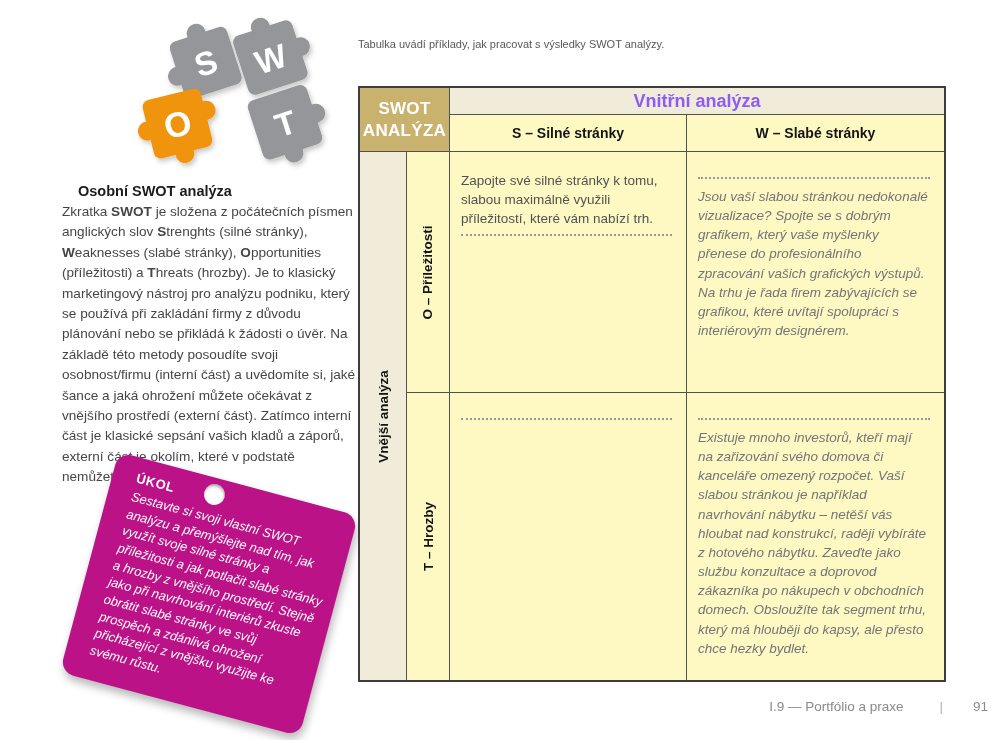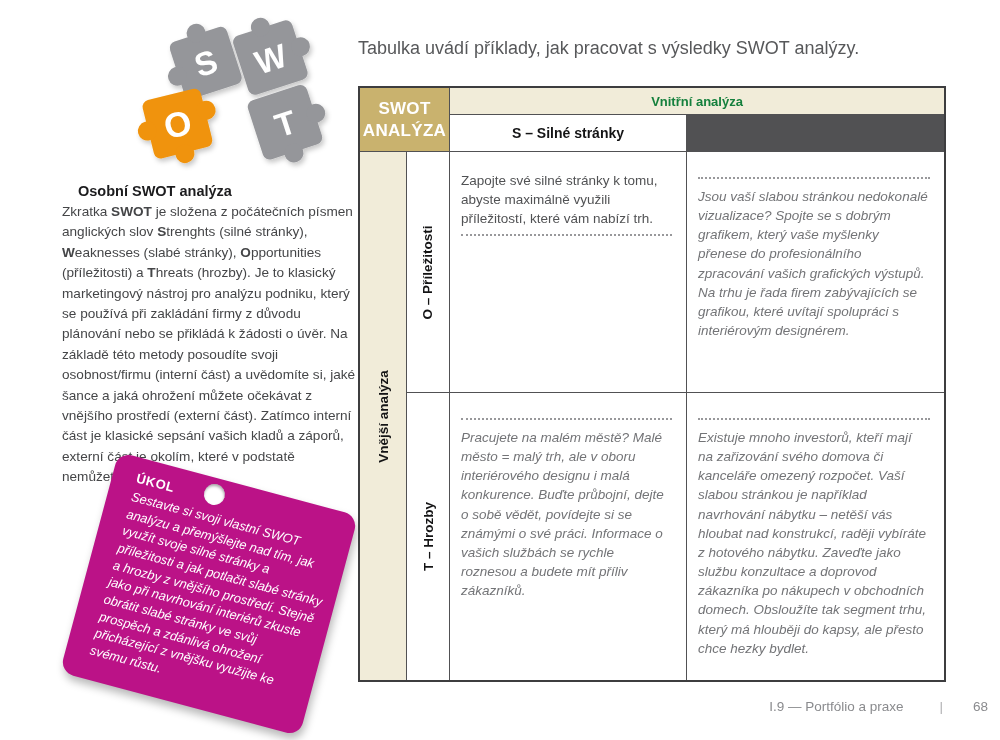--- a/index.html
+++ b/index.html
@@ -28,41 +28,41 @@
     color:#fff;z-index:1;
   }
   #tag .hole{
     position:absolute;left:93px;top:6px;width:21px;height:21px;border-radius:50%;
     background:#fff;box-shadow:inset 0 2px 3px rgba(0,0,0,.35);
   }
   #tag .ukol{margin:13px 24px 3px 24px;font-weight:bold;font-size:13px;letter-spacing:.6px;}
   #tag .ttext{margin:0 12px 0 24px;font-size:12.8px;line-height:1.38;font-style:italic;}
 
   
-  #caption{left:358px;top:38px;font-size:18px;color:#57585a;}
+  #caption{left:358px;top:38px;font-size:11px;color:#57585a;}
 
   
   #swot-table{
     left:358px;top:86px;z-index:2;
     display:grid;
     grid-template-columns:46px 42px 236px 257px;
     grid-template-rows:26px 36px 240px 287px;
     gap:1px;background:#515153;
     border:2px solid #3d3d3f;
   }
-  #swot-table > div{background:#ffffff;}
+  #swot-table > div{background:#fef9c3;}
   .corner{
     grid-column:1/3;grid-row:1/3;background:#c9b26e !important;
     color:#fff;font-weight:bold;font-size:17px;letter-spacing:.3px;
     display:flex;flex-direction:column;align-items:center;justify-content:center;line-height:1.25;
   }
   .hdr-top{
     grid-column:3/5;grid-row:1;background:#f1ecd9 !important;
     display:flex;align-items:center;justify-content:center;
-    font-weight:bold;font-size:13px;color:#15803d;
+    font-weight:bold;font-size:18px;color:#8b5cf6;
   }
   .hdr-col{
     grid-row:2;display:flex;align-items:center;justify-content:center;
     font-weight:bold;font-size:14px;color:#141415;
   }
   .hdr-s{grid-column:3;} .hdr-w{grid-column:4;}
   .side{
     grid-column:1;grid-row:3/5;background:#f1ecd9 !important;
     display:flex;align-items:center;justify-content:center;
   }
@@ -133,47 +133,47 @@
 
 <div class="abs" id="caption">Tabulka uvádí příklady, jak pracovat s výsledky SWOT analýzy.</div>
 
 <div class="abs" id="swot-table">
   <div class="corner">
     <span>SWOT</span>
     <span>ANALÝZA</span>
   </div>
   <div class="hdr-top">Vnitřní analýza</div>
   <div class="hdr-col hdr-s">S – Silné stránky</div>
+  <div class="hdr-col hdr-w">W – Slabé stránky</div>
 
   <div class="side" style="grid-row:3/5">
     <span class="vtext">Vnější analýza</span>
   </div>
 
   <div class="rlabel" style="grid-row:3">
     <span class="vtext">O – Příležitosti</span>
   </div>
   <div class="cell" style="grid-column:3;grid-row:3">
-    <p class="lead">Zapojte své silné stránky k tomu, abyste maximálně využili příležitostí, které vám nabízí trh.</p>
+    <p class="lead">Zapojte své silné stránky k tomu, slabou maximálně využili příležitostí, které vám nabízí trh.</p>
     <div class="dots"></div>
   </div>
   <div class="cell" style="grid-column:4;grid-row:3">
     <div class="dots"></div>
     <p class="ex">Jsou vaší slabou stránkou nedokonalé vizualizace? Spojte se s dobrým grafikem, který vaše myšlenky přenese do profesionálního zpracování vašich grafických výstupů. Na trhu je řada firem zabývajících se grafikou, které uvítají spolupráci s interiérovým designérem.</p>
   </div>
 
   <div class="rlabel" style="grid-row:4">
     <span class="vtext">T – Hrozby</span>
   </div>
   <div class="cell" style="grid-column:3;grid-row:4">
     <div class="dots"></div>
-    <p class="ex">Pracujete na malém městě? Malé město = malý trh, ale v oboru interiérového designu i malá konkurence. Buďte průbojní, dejte o sobě vědět, povídejte si se známými o své práci. Informace o vašich službách se rychle roznesou a budete mít příliv zákazníků.</p>
   </div>
   <div class="cell" style="grid-column:4;grid-row:4">
     <div class="dots"></div>
     <p class="ex">Existuje mnoho investorů, kteří mají na zařizování svého domova či kanceláře omezený rozpočet. Vaší slabou stránkou je například navrhování nábytku – netěší vás hloubat nad konstrukcí, raději vybíráte z hotového nábytku. Zaveďte jako službu konzultace a doprovod zákazníka po nákupech v obchodních domech. Obsloužíte tak segment trhu, který má hlouběji do kapsy, ale přesto chce hezky bydlet.</p>
   </div>
 </div>
 
 <div class="abs" id="footer">
   <span>I.9 — Portfólio a praxe</span>
   <span class="sep">|</span>
-  <span>68</span>
+  <span>91</span>
 </div>
 
 </body></html>

